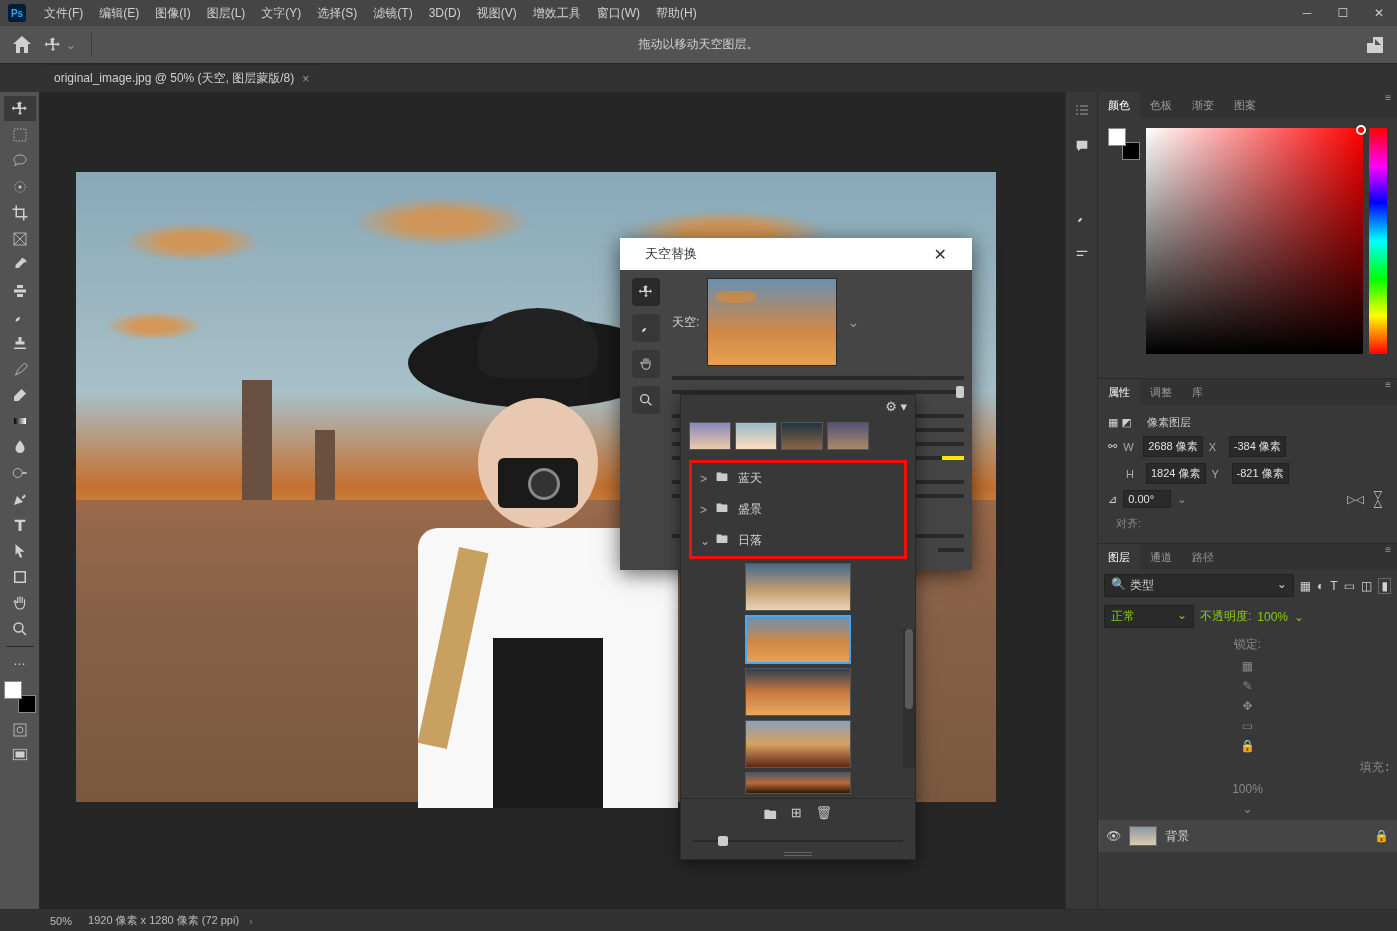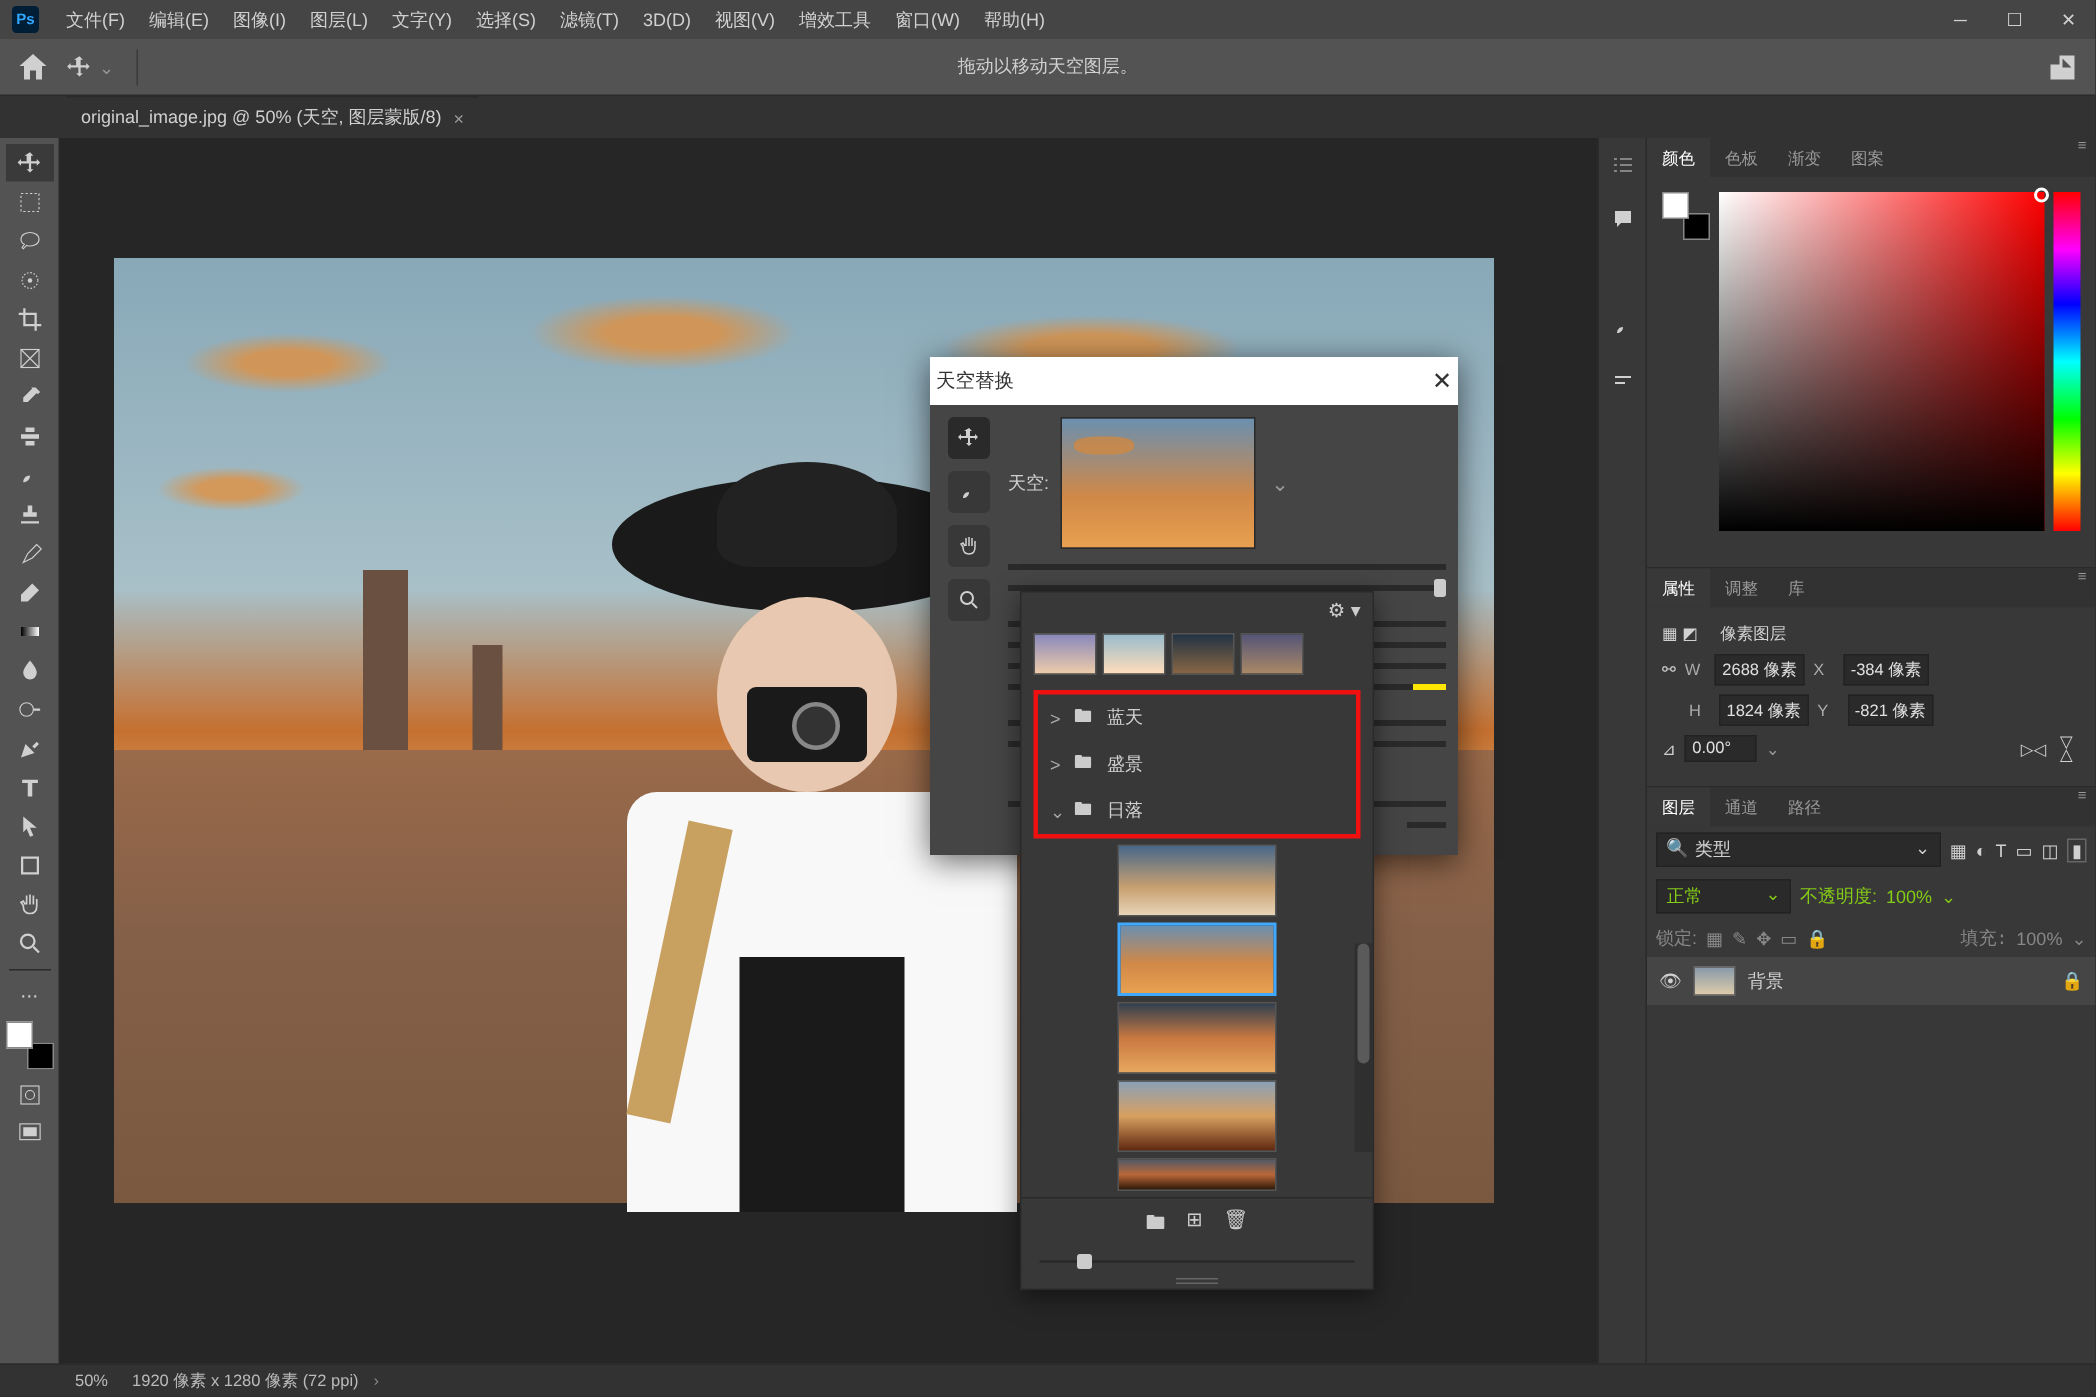--- a/index.html
+++ b/index.html
@@ -53,21 +53,21 @@
 .prop-val { background:#2a2a2a; border:1px solid #222; min-width:48px; padding:2px 4px; color:#e0e0e0; text-align:left; flex:0 0 auto; }
 .section-head { display:flex; align-items:center; padding:4px 6px; color:#ddd; font-size:11px; }
 .section-head::before { content:"⌄"; margin-right:4px; font-size:11px; }
 .layers-panel { border-top:1px solid #2a2a2a; flex:1; display:flex; flex-direction:column; }
 .layers-tools { display:flex; align-items:center; padding:4px 6px; gap:6px; }
 .layers-sel { background:#2a2a2a; border:1px solid #222; padding:2px 6px; flex:1; display:flex; }
 .layer-row { display:flex; align-items:center; padding:6px 8px; gap:8px; background:#454545; }
 .layer-thumb { width:28px; height:20px; background:linear-gradient(#89a,#dca); border:1px solid #666; }
 .lock-icon { margin-left:auto; }
 .sky-dialog { position:absolute; left:620px; top:238px; width:352px; background:#454545; box-shadow:0 4px 20px rgba(0,0,0,0.6); z-index:50; }
-.sky-title { background:#fff; color:#333; height:32px; display:flex; align-items:center; padding:0 4px; font-size:13px; }
+.sky-title { background:#fff; color:#333; height:32px; display:flex; align-items:center; padding:0 25px; font-size:13px; }
 .sky-close { margin-left:auto; font-size:16px; color:#333; }
 .sky-body { display:flex; padding:8px; }
 .sky-tools { width:36px; display:flex; flex-direction:column; align-items:center; gap:8px; }
 .sky-tool { width:28px; height:28px; background:#383838; border-radius:4px; display:flex; align-items:center; justify-content:center; }
 .sky-content { flex:1; padding-left:8px; }
 .sky-preview-row { display:flex; align-items:center; margin-bottom:10px; gap:8px; }
 .sky-preview { width:130px; height:88px; background:linear-gradient(#6a90b0,#d08848 60%,#e8a050); border:1px solid #2a2a2a; }
 .sky-chev { width:16px; font-size:14px; color:#999; display:flex; align-items:center; justify-content:center; }
 .sky-sliders { margin-top:8px; }
 .sky-slider-row { display:flex; align-items:center; margin-bottom:10px; position:relative; }
@@ -388,20 +388,21 @@
             <span class="prop-val"><span>-821</span> <span>像素</span></span>
           </div>
           <div class="prop-row">
             <span>⊿</span>
             <span class="prop-val">0.00°</span>
               <span style="color:#999;">⌄</span>
             <span style="flex:1;"></span>
             <span>▷◁</span>
             <span style="transform:rotate(90deg);">▷◁</span>
           </div>
+          <div style="color:#888;padding:2px 8px;">对齐:</div>
         </div>
       </div>
 
       <div class="layers-panel">
         <div class="panel-tabs">
           <div class="ptab active">图层</div>
           <div class="ptab">通道</div>
           <div class="ptab">路径</div>
           <div class="panel-hamburger">≡</div>
         </div>
@@ -420,21 +421,21 @@
         </div>
         <div class="layers-tools" style="color:#84cc16;">
           <div class="layers-sel" style="flex:0 0 90px;">
               <span>正常</span>
               <span style="margin-left:auto;">⌄</span>
             </div>
           <span>不透明度:</span>
           <span>100%</span>
             <span>⌄</span>
         </div>
-        <div class="layers-tools" style="color:#888;">
+        <div class="layers-tools" style="color:#888;flex-direction:column;">
           <span>锁定:</span>
           <span>▦</span>
           <span>✎</span>
           <span>✥</span>
           <span>▭</span>
           <span>🔒</span>
           <span style="margin-left:auto;font-family:Liberation Mono, monospace;">填充:</span>
           <span>100%</span>
             <span>⌄</span>
         </div>

